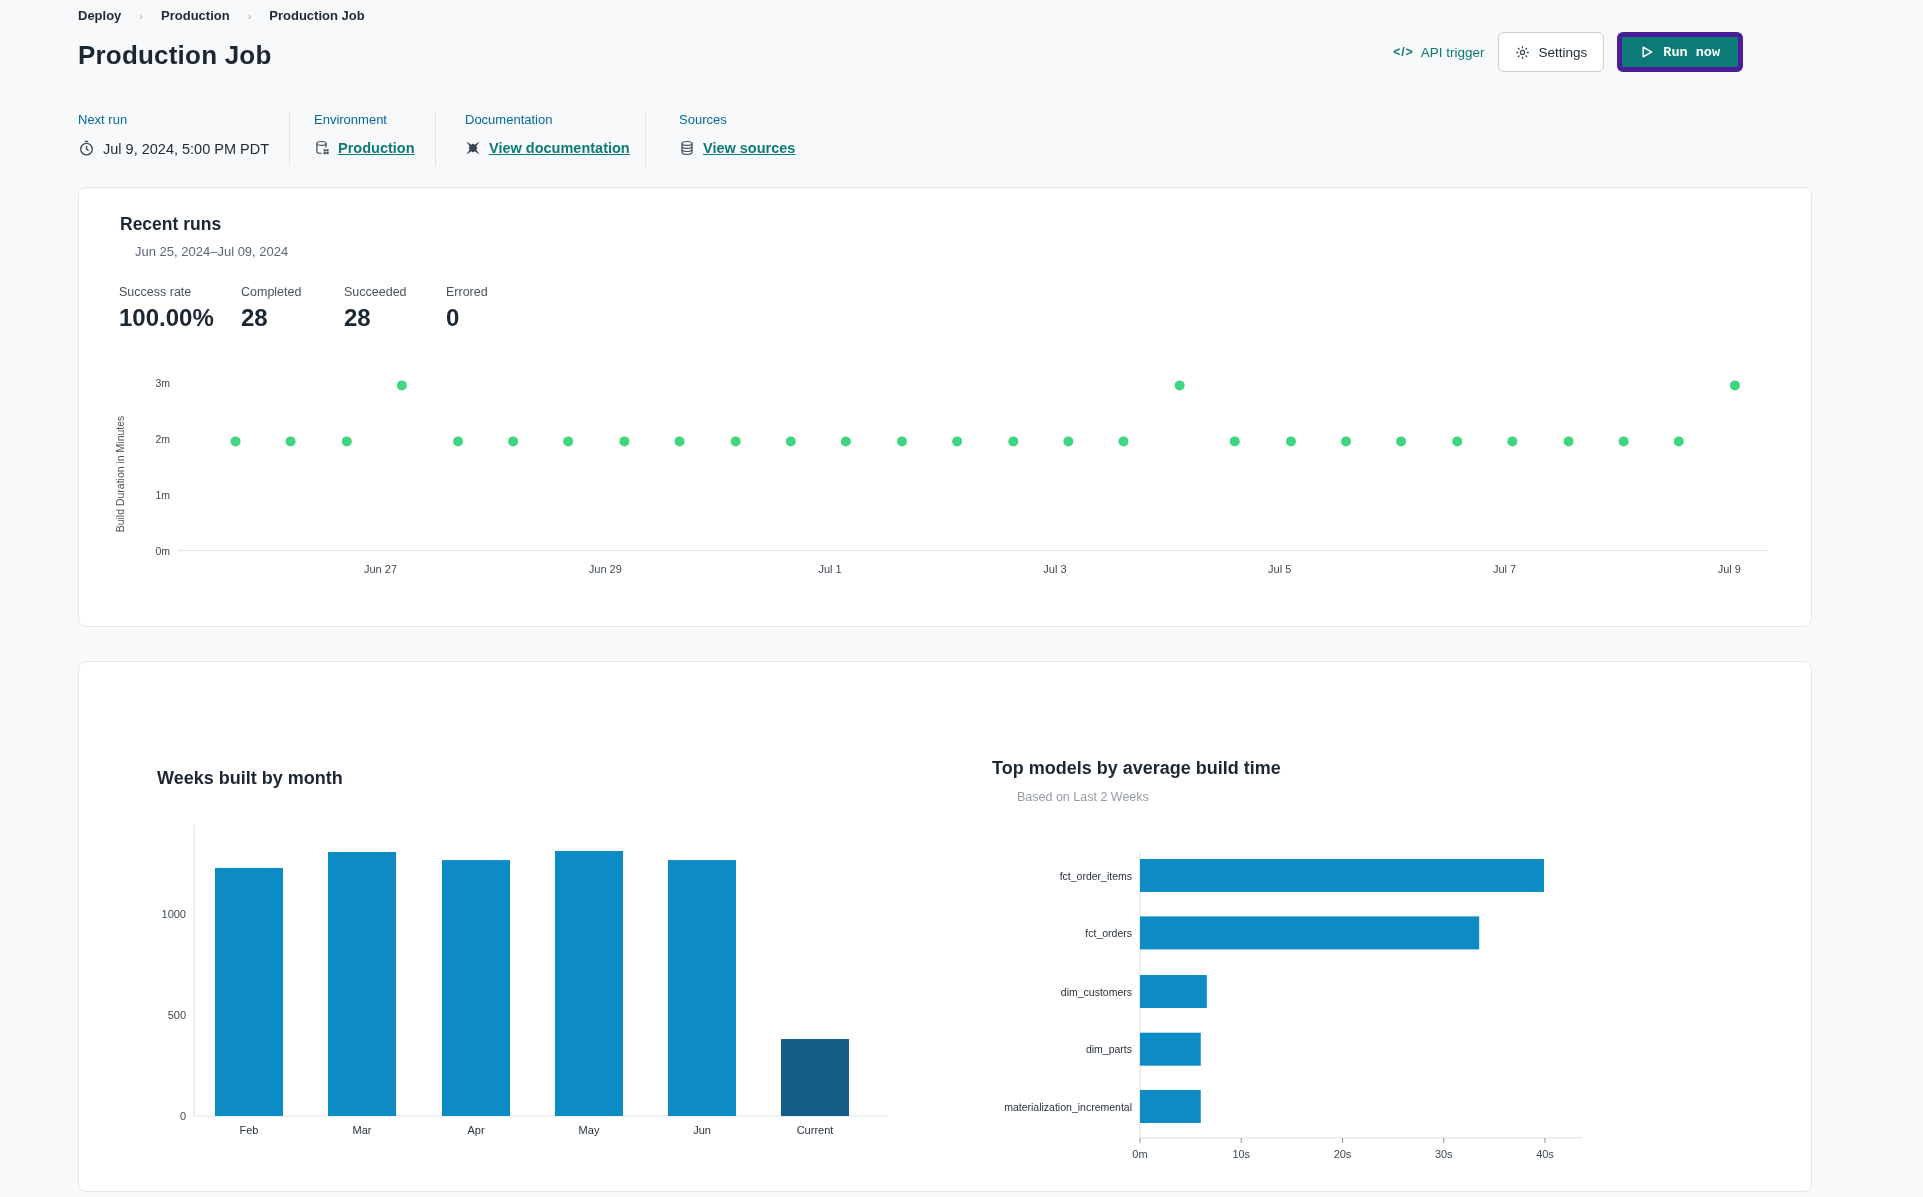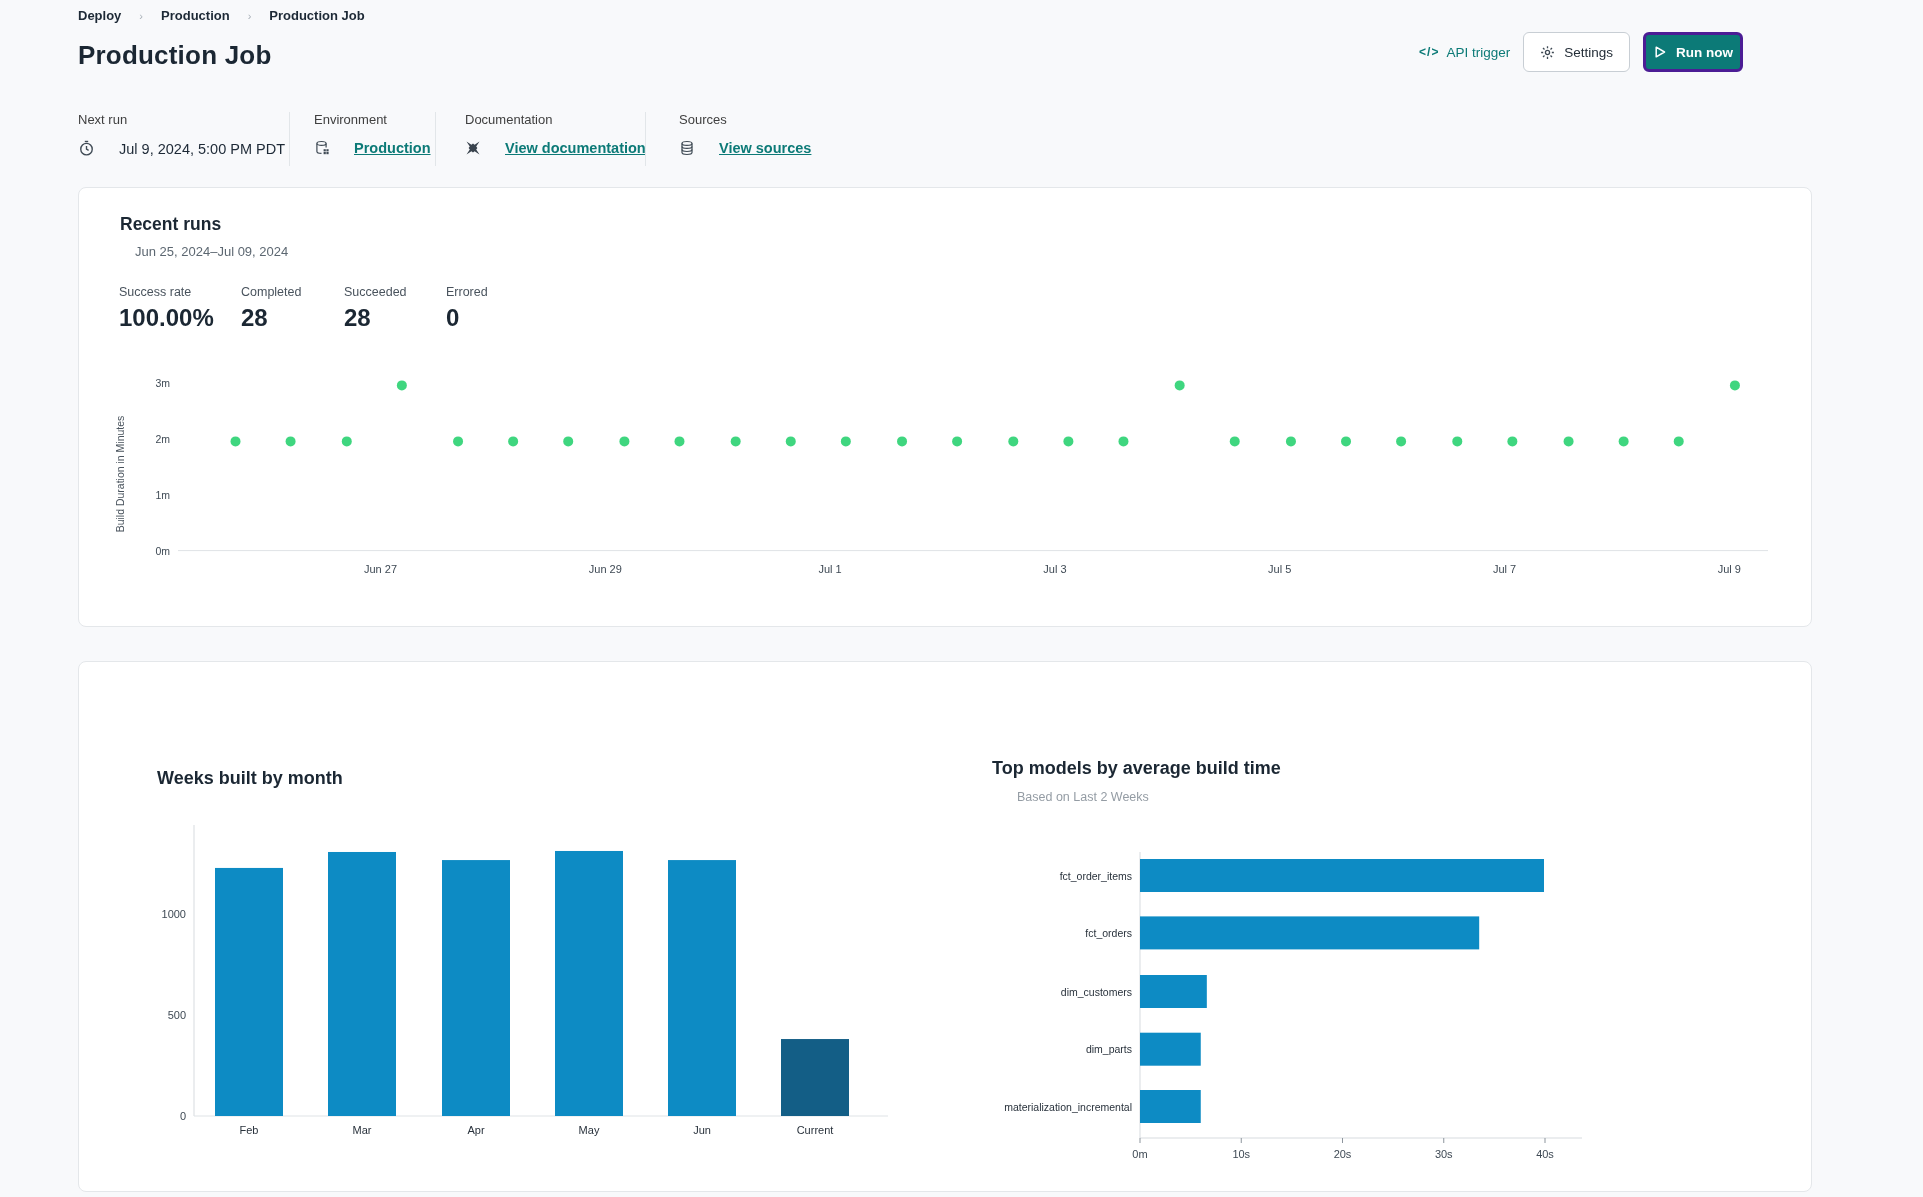--- a/index.html
+++ b/index.html
@@ -13,25 +13,25 @@
   .chev{color:#a9b0b8;font-size:11px;font-weight:400;}
 
   .page-title{left:78px;top:40px;font-size:26px;font-weight:700;color:#1b2733;letter-spacing:.2px;}
 
   
   .actions{top:32px;right:83px;display:flex;align-items:center;gap:13px;height:40px;}
   .api-trigger{display:flex;align-items:center;gap:7px;color:#0c7a77;font-size:13.5px;cursor:pointer;}
   .code-glyph{font-size:12px;font-weight:700;letter-spacing:1px;}
   .btn{display:flex;align-items:center;gap:9px;height:40px;border-radius:6px;font-size:13.5px;box-sizing:border-box;cursor:pointer;}
   .btn-settings{background:#fff;border:1px solid #c8ced4;padding:0 16px;color:#242e38;}
-  .btn-run{background:#0c7a77;border:3px solid #4c1d95;padding:0 7px;color:#fff;font-weight:600;}
-
-  
-  .meta-label{font-size:13px;color:#404040;}
-  .meta-value{display:flex;align-items:center;gap:24px;font-size:14.5px;color:#1d2936;}
+  .btn-run{background:#0c7a77;border:5px solid #4c1d95;padding:0 18px;color:#fff;font-weight:600;font-family:Liberation Mono, monospace;}
+
+  
+  .meta-label{font-size:13px;color:#0369a1;}
+  .meta-value{display:flex;align-items:center;gap:8px;font-size:14.5px;color:#1d2936;}
   .meta-link{color:#0c7a77;text-decoration:underline;font-weight:600;cursor:pointer;}
   .vdiv{width:1px;background:#e2e6e9;top:112px;height:54px;}
 
   
   .card{background:#fff;border:1px solid #e4e7ea;border-radius:8px;box-sizing:border-box;}
   .card-recent{left:78px;top:187px;width:1734px;height:440px;}
   .card-insights{left:78px;top:661px;width:1734px;height:531px;}
 
   .card-title{font-size:17.5px;font-weight:700;color:#1b2733;text-align:center;}
   .date-range{font-size:13px;color:#5c6771;}

